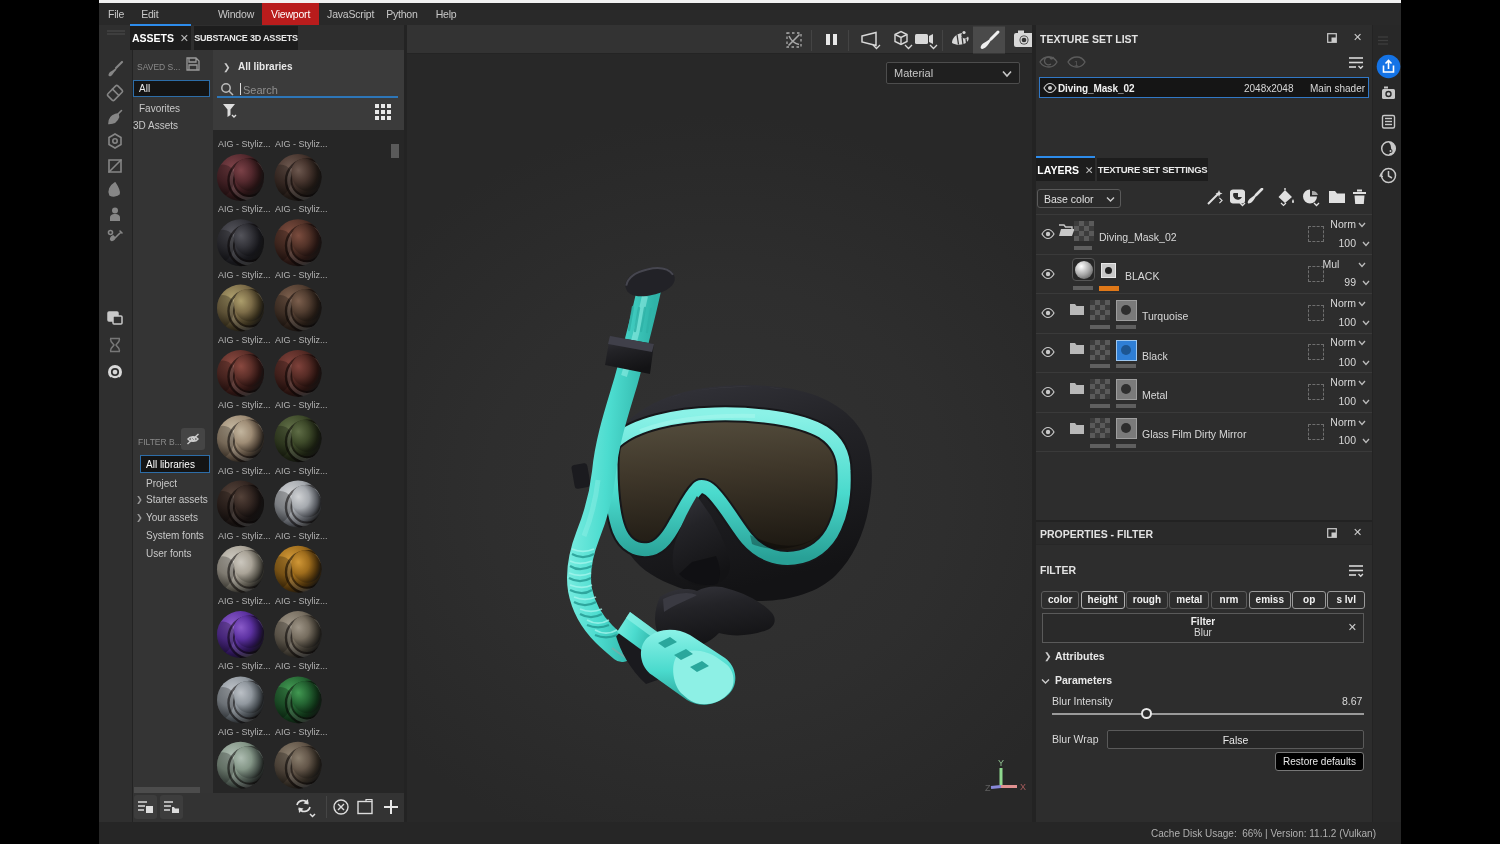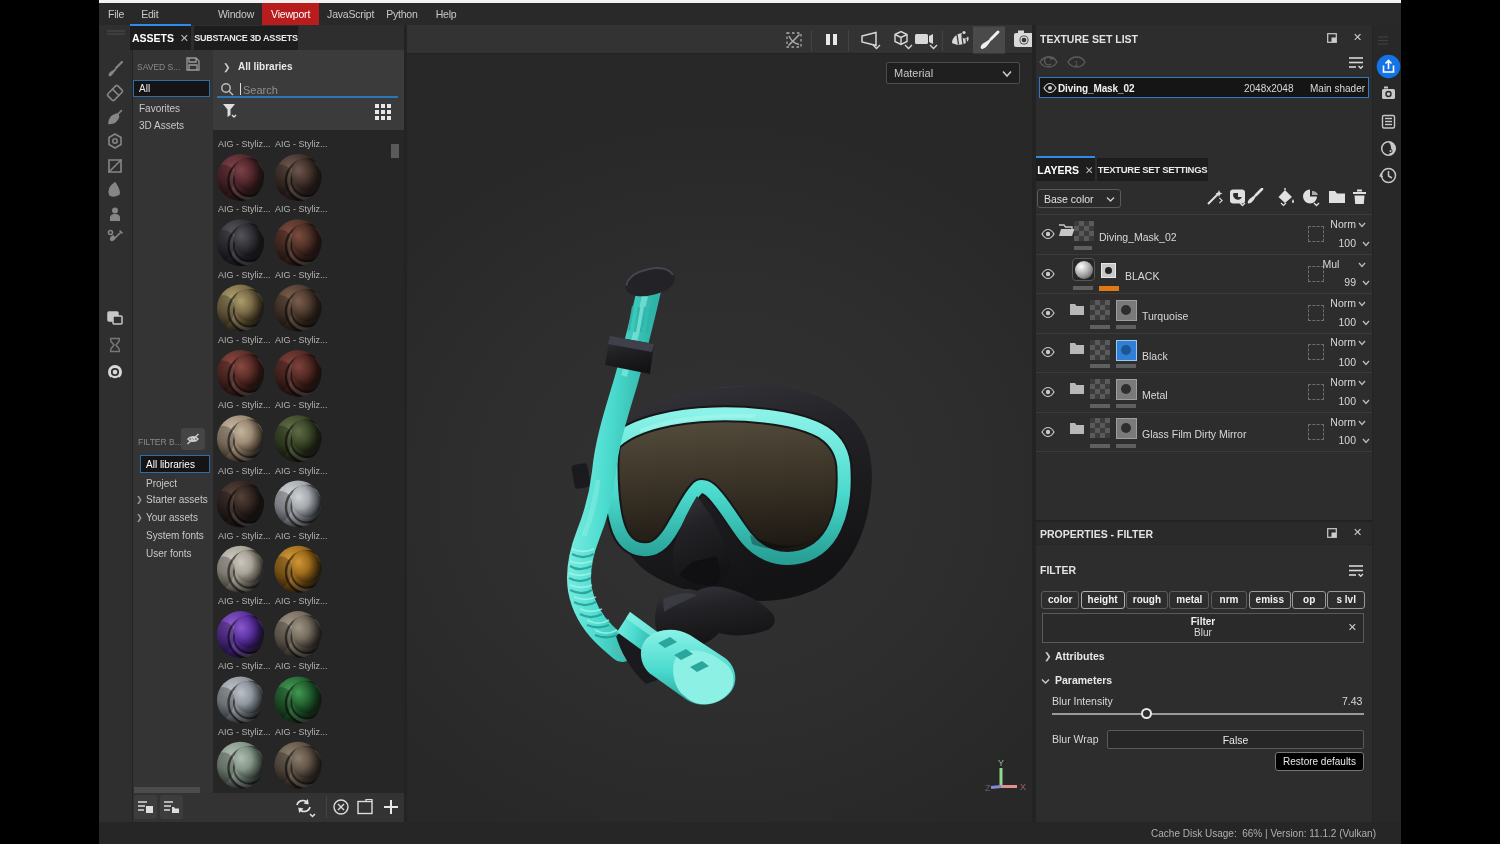--- a/index.html
+++ b/index.html
@@ -96,21 +96,21 @@
   <div class="abs" style="left:-3px;top:-1px;width:61px;height:26px;background:#1d1d1d;border-top:2.5px solid #2d8ceb;color:#fff;font-weight:bold;font-size:10.5px;display:flex;align-items:center;justify-content:center;">ASSETS&nbsp;&nbsp;<span style="font-weight:normal;color:#bbb;font-size:11px;">✕</span></div>
   <div class="abs" style="left:61px;top:1px;width:104px;height:24px;background:#1d1d1d;color:#e8e8e8;font-weight:bold;font-size:9px;letter-spacing:-0.2px;display:flex;align-items:center;justify-content:center;white-space:nowrap;">SUBSTANCE 3D ASSETS</div>
 
   <div class="abs" style="left:0;top:25px;width:80px;height:768px;background:#343434;">
     <div class="txt" style="left:4px;top:12px;color:#8a8a8a;font-size:8.5px;">SAVED S...</div>
     <svg class="abs" style="left:53px;top:7px;" width="14" height="14" viewBox="0 0 14 14">
       <path d="M1,1 L10,1 L13,4 L13,13 L1,13 Z M3,1 L3,5 L10,5 L10,1 M3,13 L3,8 L11,8 L11,13" fill="none" stroke="#999" stroke-width="1.3"></path>
     </svg>
     <div class="abs" style="left:0px;top:30px;width:77px;height:17px;background:#141414;border:1px solid #2d6da8;color:#e8e8e8;font-size:10px;display:flex;align-items:center;padding-left:5px;">All</div>
     <div class="txt" style="left:6px;top:53px;color:#c8c8c8;font-size:10px;">Favorites</div>
-    <div class="txt" style="left:6px;top:70px;color:#c8c8c8;font-size:10px;">3D Assets</div>
+    <div class="txt" style="left:0;top:70px;color:#c8c8c8;font-size:10px;">3D Assets</div>
 
     <div class="txt" style="left:5px;top:387px;color:#8a8a8a;font-size:8.5px;">FILTER B...</div>
     <div class="abs" style="left:48px;top:378px;width:24px;height:22px;background:#454545;border-radius:3px;">
       <svg width="24" height="22" viewBox="0 0 24 22">
           <g stroke="#ccc" stroke-width="1.4" fill="none">
         <path d="M7,11 C9,8 15,8 17,11 C15,14 9,14 7,11 Z"></path>
             <circle cx="12" cy="11" r="1.8"></circle>
             <line x1="6.5" y1="16" x2="17.5" y2="6"></line>
           </g>
       </svg>
@@ -995,21 +995,21 @@
     <div style="text-align:center;color:#d8d8d8;font-size:10px;">Blur</div>
     <div class="txt" style="right:6px;top:7px;color:#ccc;font-size:11px;">✕</div>
   </div>
   <div class="txt" style="left:8px;top:626px;color:#ccc;font-size:9px;">❯</div>
   <div class="txt" style="left:19px;top:625px;color:#e8e8e8;font-size:10.5px;font-weight:bold;">Attributes</div>
   <svg class="abs" style="left:5px;top:653px;" width="9" height="7" viewBox="0 0 9 7">
       <path d="M1,1.5 L4.5,5 L8,1.5" fill="none" stroke="#ccc" stroke-width="1.4"></path>
     </svg>
   <div class="txt" style="left:19px;top:649px;color:#e8e8e8;font-size:10.5px;font-weight:bold;">Parameters</div>
   <div class="txt" style="left:16px;top:670px;color:#d8d8d8;font-size:10.5px;">Blur Intensity</div>
-  <div class="txt" style="left:306px;top:670px;color:#d8d8d8;font-size:10.5px;">7.43</div>
+  <div class="txt" style="left:306px;top:670px;color:#d8d8d8;font-size:10.5px;">8.67</div>
 
   <div class="abs" style="left:16px;top:688px;width:312px;height:2px;background:#9a9a9a;"></div>
   <div class="abs" style="left:105px;top:683px;width:11px;height:11px;border-radius:50%;background:#2d2d2d;border:2px solid #e8e8e8;"></div>
   <div class="txt" style="left:16px;top:708px;color:#d8d8d8;font-size:10.5px;">Blur Wrap</div>
   <div class="abs" style="left:71px;top:705px;width:257px;height:19px;background:#262626;border:1px solid #5a5a5a;border-radius:2px;color:#e8e8e8;font-size:10.5px;display:flex;align-items:center;justify-content:center;">False</div>
   <div class="abs" style="left:239px;top:727px;width:89px;height:19px;background:#000000;border:1px solid #777;border-radius:3px;color:#e8e8e8;font-size:10px;display:flex;align-items:center;justify-content:center;">Restore defaults</div>
 </div>
 
 <div class="abs" id="rightstrip" style="left:1372px;top:25px;width:29px;height:797px;background:#282828;border-left:1px solid #232323;">
   <svg width="29" height="797" viewBox="0 0 29 797" style="position:absolute;left:0;top:0;">

